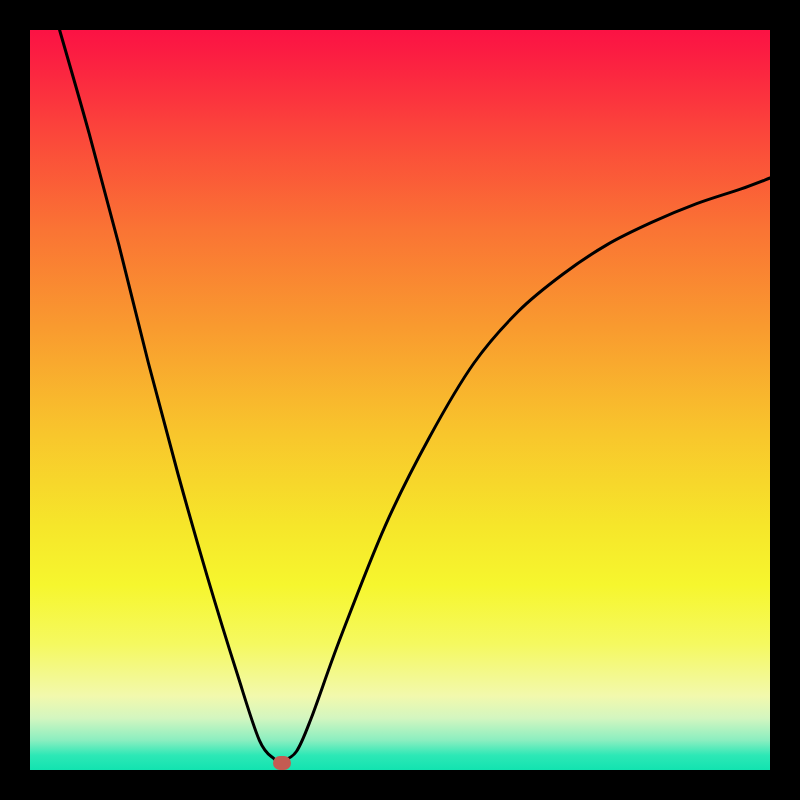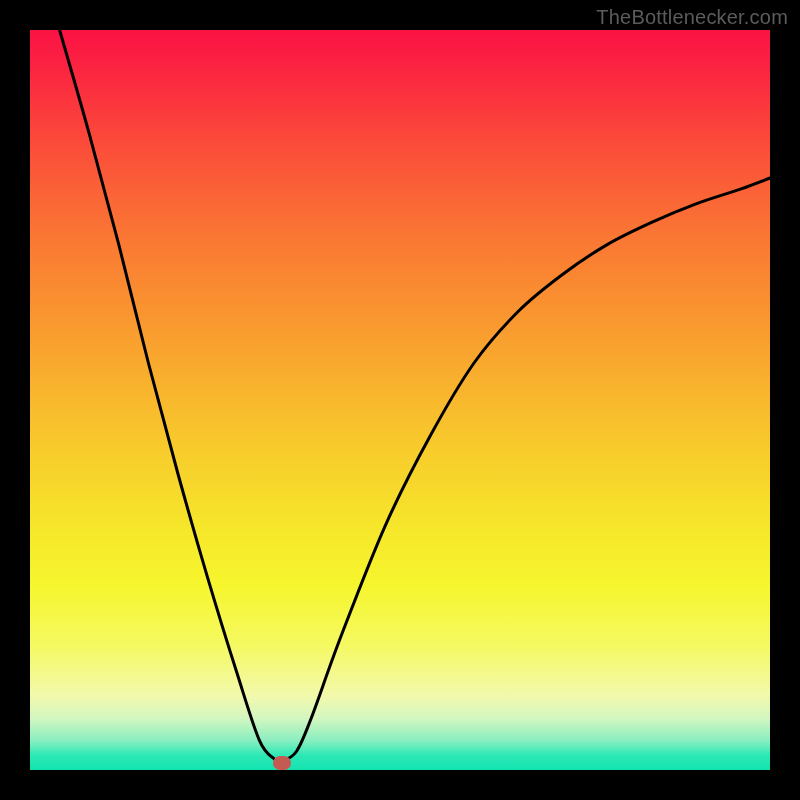--- a/index.html
+++ b/index.html
@@ -76,15 +76,14 @@
   <div class="plot">
 
     <svg class="curve" viewBox="0 0 740 740" preserveAspectRatio="none">
       <path id="curve-path" fill="none" stroke="#000" stroke-width="3" stroke-linejoin="round" stroke-linecap="round" d="M 29.6 0 C 34.53333333333333 17.26666666666667, 49.333333333333336 67.83333333333334, 59.2 103.60000000000002 C 69.06666666666666 139.3666666666667, 78.93333333333334 176.3666666666667, 88.8 214.60000000000002 C 98.66666666666666 252.83333333333334, 108.53333333333333 294.7666666666666, 118.4 332.99999999999994 C 128.26666666666668 371.2333333333333, 138.13333333333333 408.23333333333335, 148 444 C 157.86666666666667 479.76666666666665, 167.73333333333332 514.3000000000001, 177.6 547.6 C 187.46666666666667 580.9, 198.5666666666667 616.6666666666666, 207.20000000000002 643.8 C 215.83333333333334 670.9333333333333, 223.23333333333335 696.2166666666667, 229.4 710.4 C 235.56666666666666 724.5833333333333, 240.5 725.4466666666666, 244.20000000000002 728.9 C 247.90000000000003 732.3533333333334, 247.90000000000003 732.3533333333334, 251.60000000000002 731.12 C 255.3 729.8866666666667, 261.46666666666664 728.6533333333333, 266.4 721.5 C 271.3333333333333 714.3466666666667, 273.79999999999995 707.3166666666667, 281.2 688.2 C 288.6 669.0833333333334, 298.4666666666667 638.8666666666667, 310.8 606.8 C 323.1333333333333 574.7333333333332, 340.4 529.0999999999999, 355.2 495.79999999999995 C 370 462.49999999999994, 384.8 434.1333333333333, 399.6 407 C 414.40000000000003 379.8666666666667, 429.2 353.9666666666666, 444 332.99999999999994 C 458.8 312.0333333333333, 473.6 296, 488.40000000000003 281.2 C 503.20000000000005 266.4, 518 255.29999999999998, 532.8 244.2 C 547.5999999999999 233.1, 562.4000000000001 223.23333333333335, 577.2 214.60000000000002 C 592 205.9666666666667, 606.8000000000001 199.1833333333333, 621.6 192.39999999999998 C 636.4 185.61666666666665, 651.2 179.44999999999996, 666 173.89999999999998 C 680.8 168.35, 698.0666666666666 163.41666666666669, 710.4 159.10000000000002 C 722.7333333333333 154.78333333333336, 735.0666666666666 149.85, 740 148"></path>
     </svg>
 
     <div class="marker" id="marker-dot" style="left: 242.6px; top: 725.6px;"></div>
 
   </div>
 
-  <div class="attribution">TheBottlenecker.com</div>
 
 </div>
 
 </body></html>

